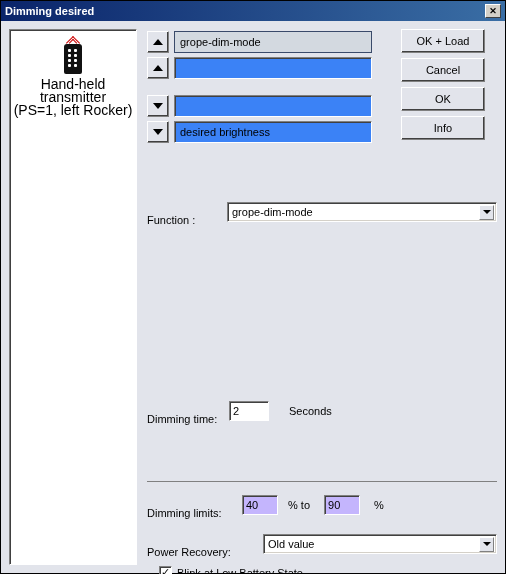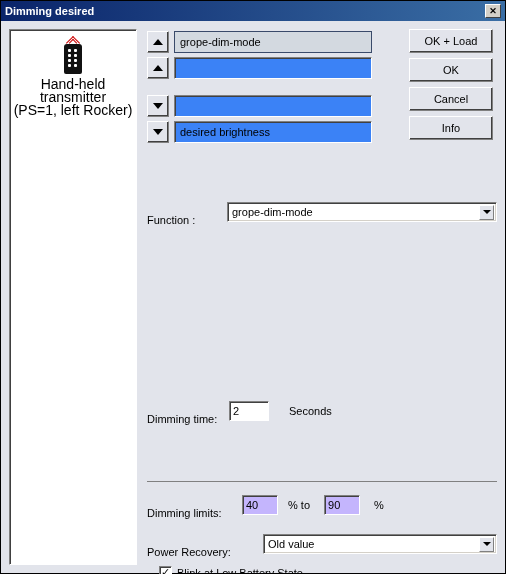--- a/index.html
+++ b/index.html
@@ -11,21 +11,21 @@
   .left-panel { width: 128px; background: #fff; border: 1px solid #808080; border-right-color:#fff; border-bottom-color:#fff; box-shadow: inset 1px 1px 0 #404040; text-align: center; padding-top: 10px; }
   .remote-icon { width: 20px; height: 34px; margin: 0 auto 4px; position: relative; }
   .remote-body { width: 18px; height: 30px; background: #111; border-radius: 3px 3px 2px 2px; position:absolute; bottom:0; left:1px; }
   .remote-waves { position:absolute; top:-2px; left:50%; transform:translateX(-50%); }
   .wave { position:absolute; border:1px solid #c00; border-bottom:none; border-left:none; transform:rotate(-45deg); }
   .wave.a { width:6px; height:6px; left:-3px; top:2px;}
   .wave.b { width:10px; height:10px; left:-5px; top:0;}
   .remote-body .btn-dot { width:3px; height:3px; background:#fff; border-radius:1px; position:absolute; }
   .left-text { font-size: 14px; line-height: 13px; color:#000; }
   .right-area { flex:1; position:relative; }
-  .btn-col { position:absolute; top:0; right:4px; width:84px; display:flex; flex-direction:column; gap:5px; }
+  .btn-col { position:absolute; top:0; right:12px; width:84px; display:flex; flex-direction:column; gap:5px; }
   .std-btn { height:24px; background:#e2e4eb; border:1px solid #fff; border-right-color:#808080; border-bottom-color:#808080; box-shadow: inset -1px -1px 0 #404040; font-size:11px; cursor:pointer; }
   .actions { position:absolute; top:2px; left:0; width:225px; }
   .act-row { display:flex; align-items:center; margin-bottom:4px; }
   .arrow-btn { width:22px; height:22px; background:#e2e4eb; border:1px solid #fff; border-right-color:#808080; border-bottom-color:#808080; box-shadow: inset -1px -1px 0 #404040; display:flex; align-items:center; justify-content:center; cursor:pointer; margin-right:5px; }
   .arrow-up { width:0; height:0; border-left:5px solid transparent; border-right:5px solid transparent; border-bottom:6px solid #000; }
   .arrow-down { width:0; height:0; border-left:5px solid transparent; border-right:5px solid transparent; border-top:6px solid #000; }
   .act-field { flex:1; height:22px; border:1px solid #808080; border-right-color:#fff; border-bottom-color:#fff; box-shadow: inset 1px 1px 0 #404040; background:#3b82f6; padding:0 5px; line-height:20px; }
   .act-field.sel { background:#d3d9e0; border:1px solid #3a4a6a; box-shadow:none; }
   .gap-row { height:12px; }
   .form { position:absolute; top:168px; left:0; right:0; bottom:0; }
@@ -70,22 +70,22 @@
         </div>
       </div>
       <div class="left-text">Hand-held transmitter</div>
       <div class="left-text">(PS=1, left Rocker)</div>
     </div>
 
     <div class="right-area">
 
       <div class="btn-col">
         <button class="std-btn">OK + Load</button>
+        <button class="std-btn">Cancel</button>
         <button class="std-btn">OK</button>
-        <button class="std-btn">Cancel</button>
         <button class="std-btn">Info</button>
       </div>
 
       <div class="actions">
         <div class="act-row">
           <div class="arrow-btn">
               <div class="arrow-up"></div>
             </div>
           <div class="act-field sel">grope-dim-mode</div>
         </div>

